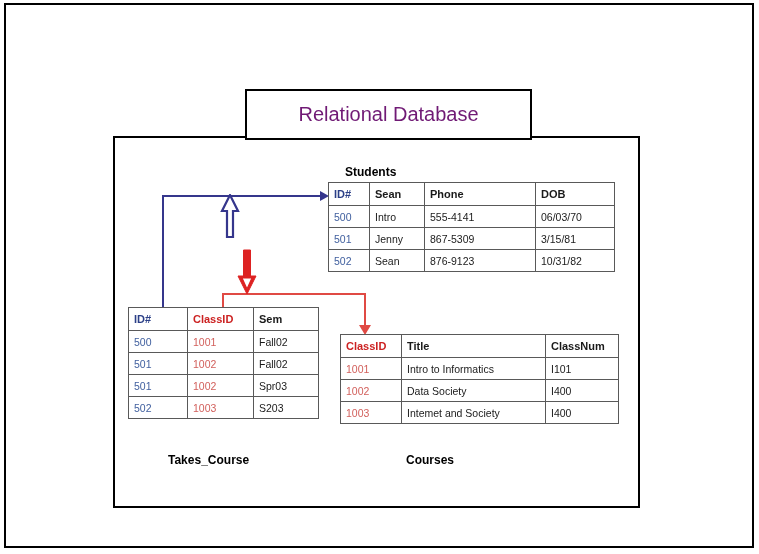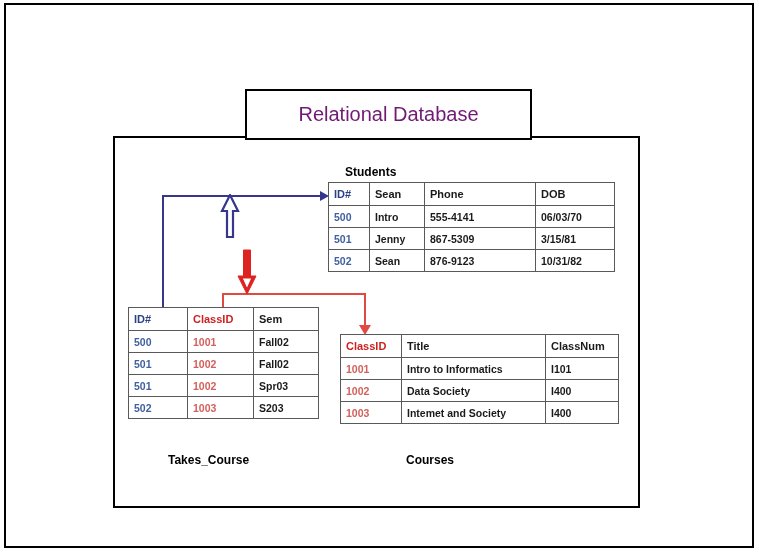--- a/index.html
+++ b/index.html
@@ -80,21 +80,21 @@
     border-collapse: collapse;
     background: #ffffff;
     font-family: "Liberation Sans", sans-serif;
     font-size: 10.5px;
     z-index: 4;
   }
   .dbtable td, .dbtable th {
     border: 1px solid #595959;
     padding: 0 5px;
     text-align: left;
-    font-weight: 700;
+    font-weight: 400;
     color: #1a1a1a;
     white-space: nowrap;
     background: #ffffff;
   }
   .dbtable th {
     font-weight: bold;
     font-size: 11px;
   }
   .dbtable tr { height: 22px; margin-left: 39px; }
   .dbtable thead tr { height: 23px; }

